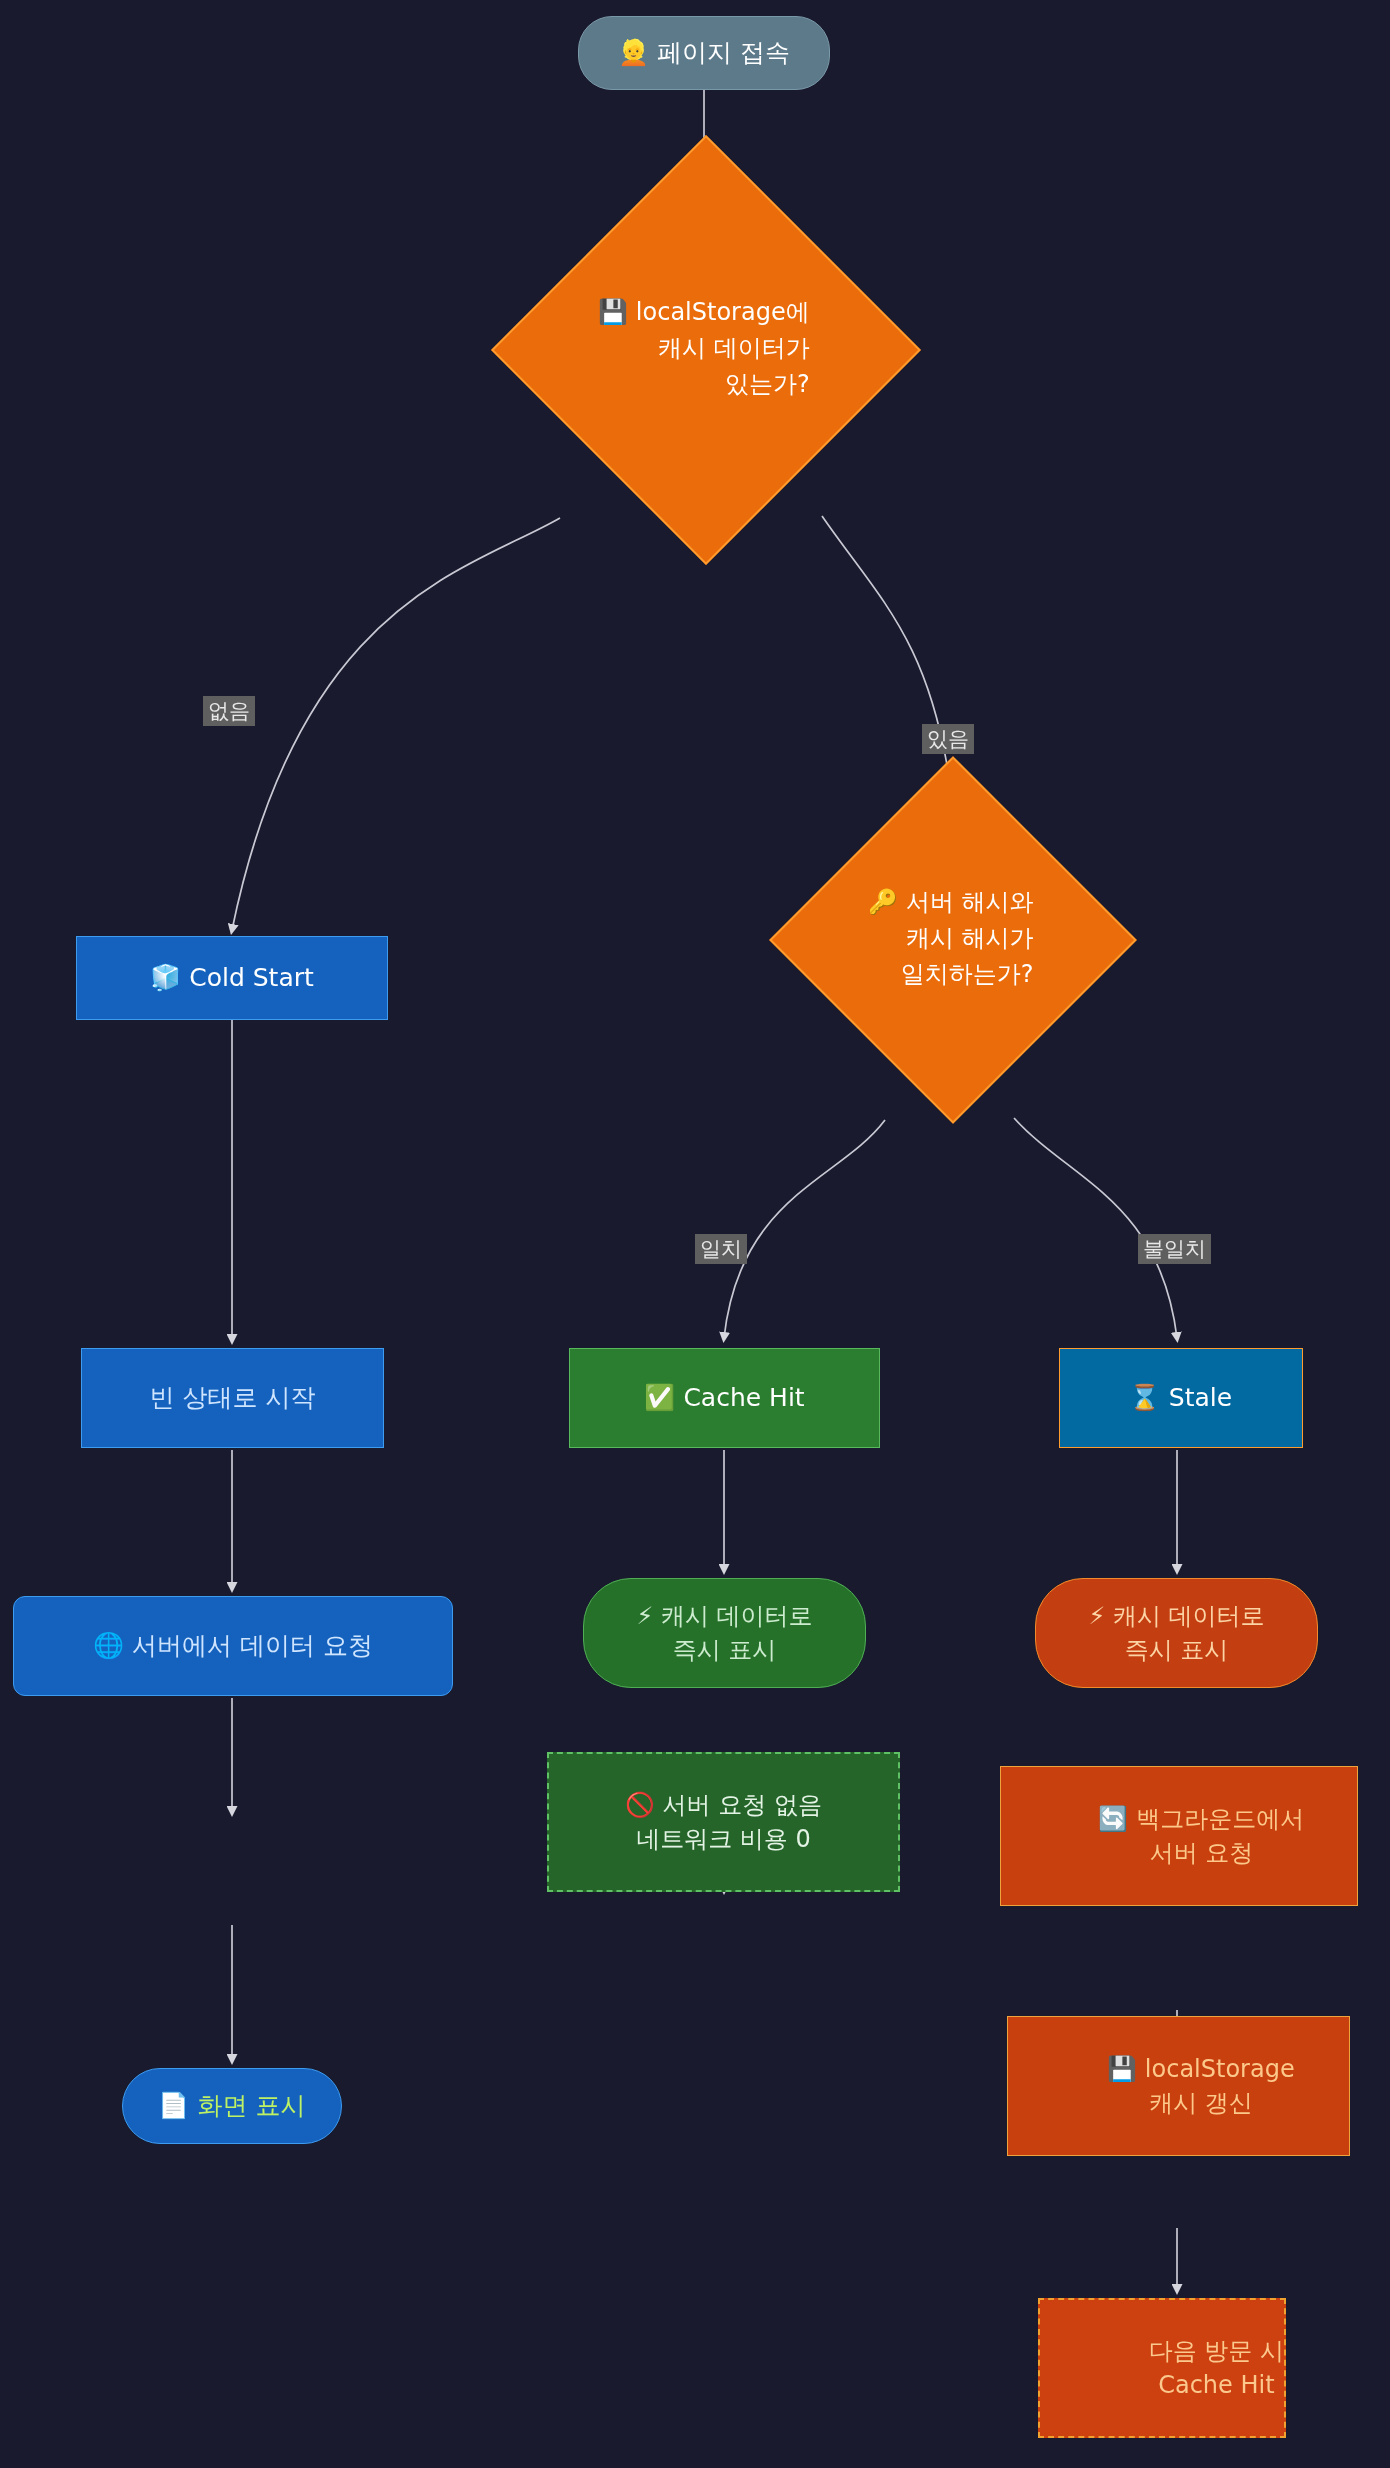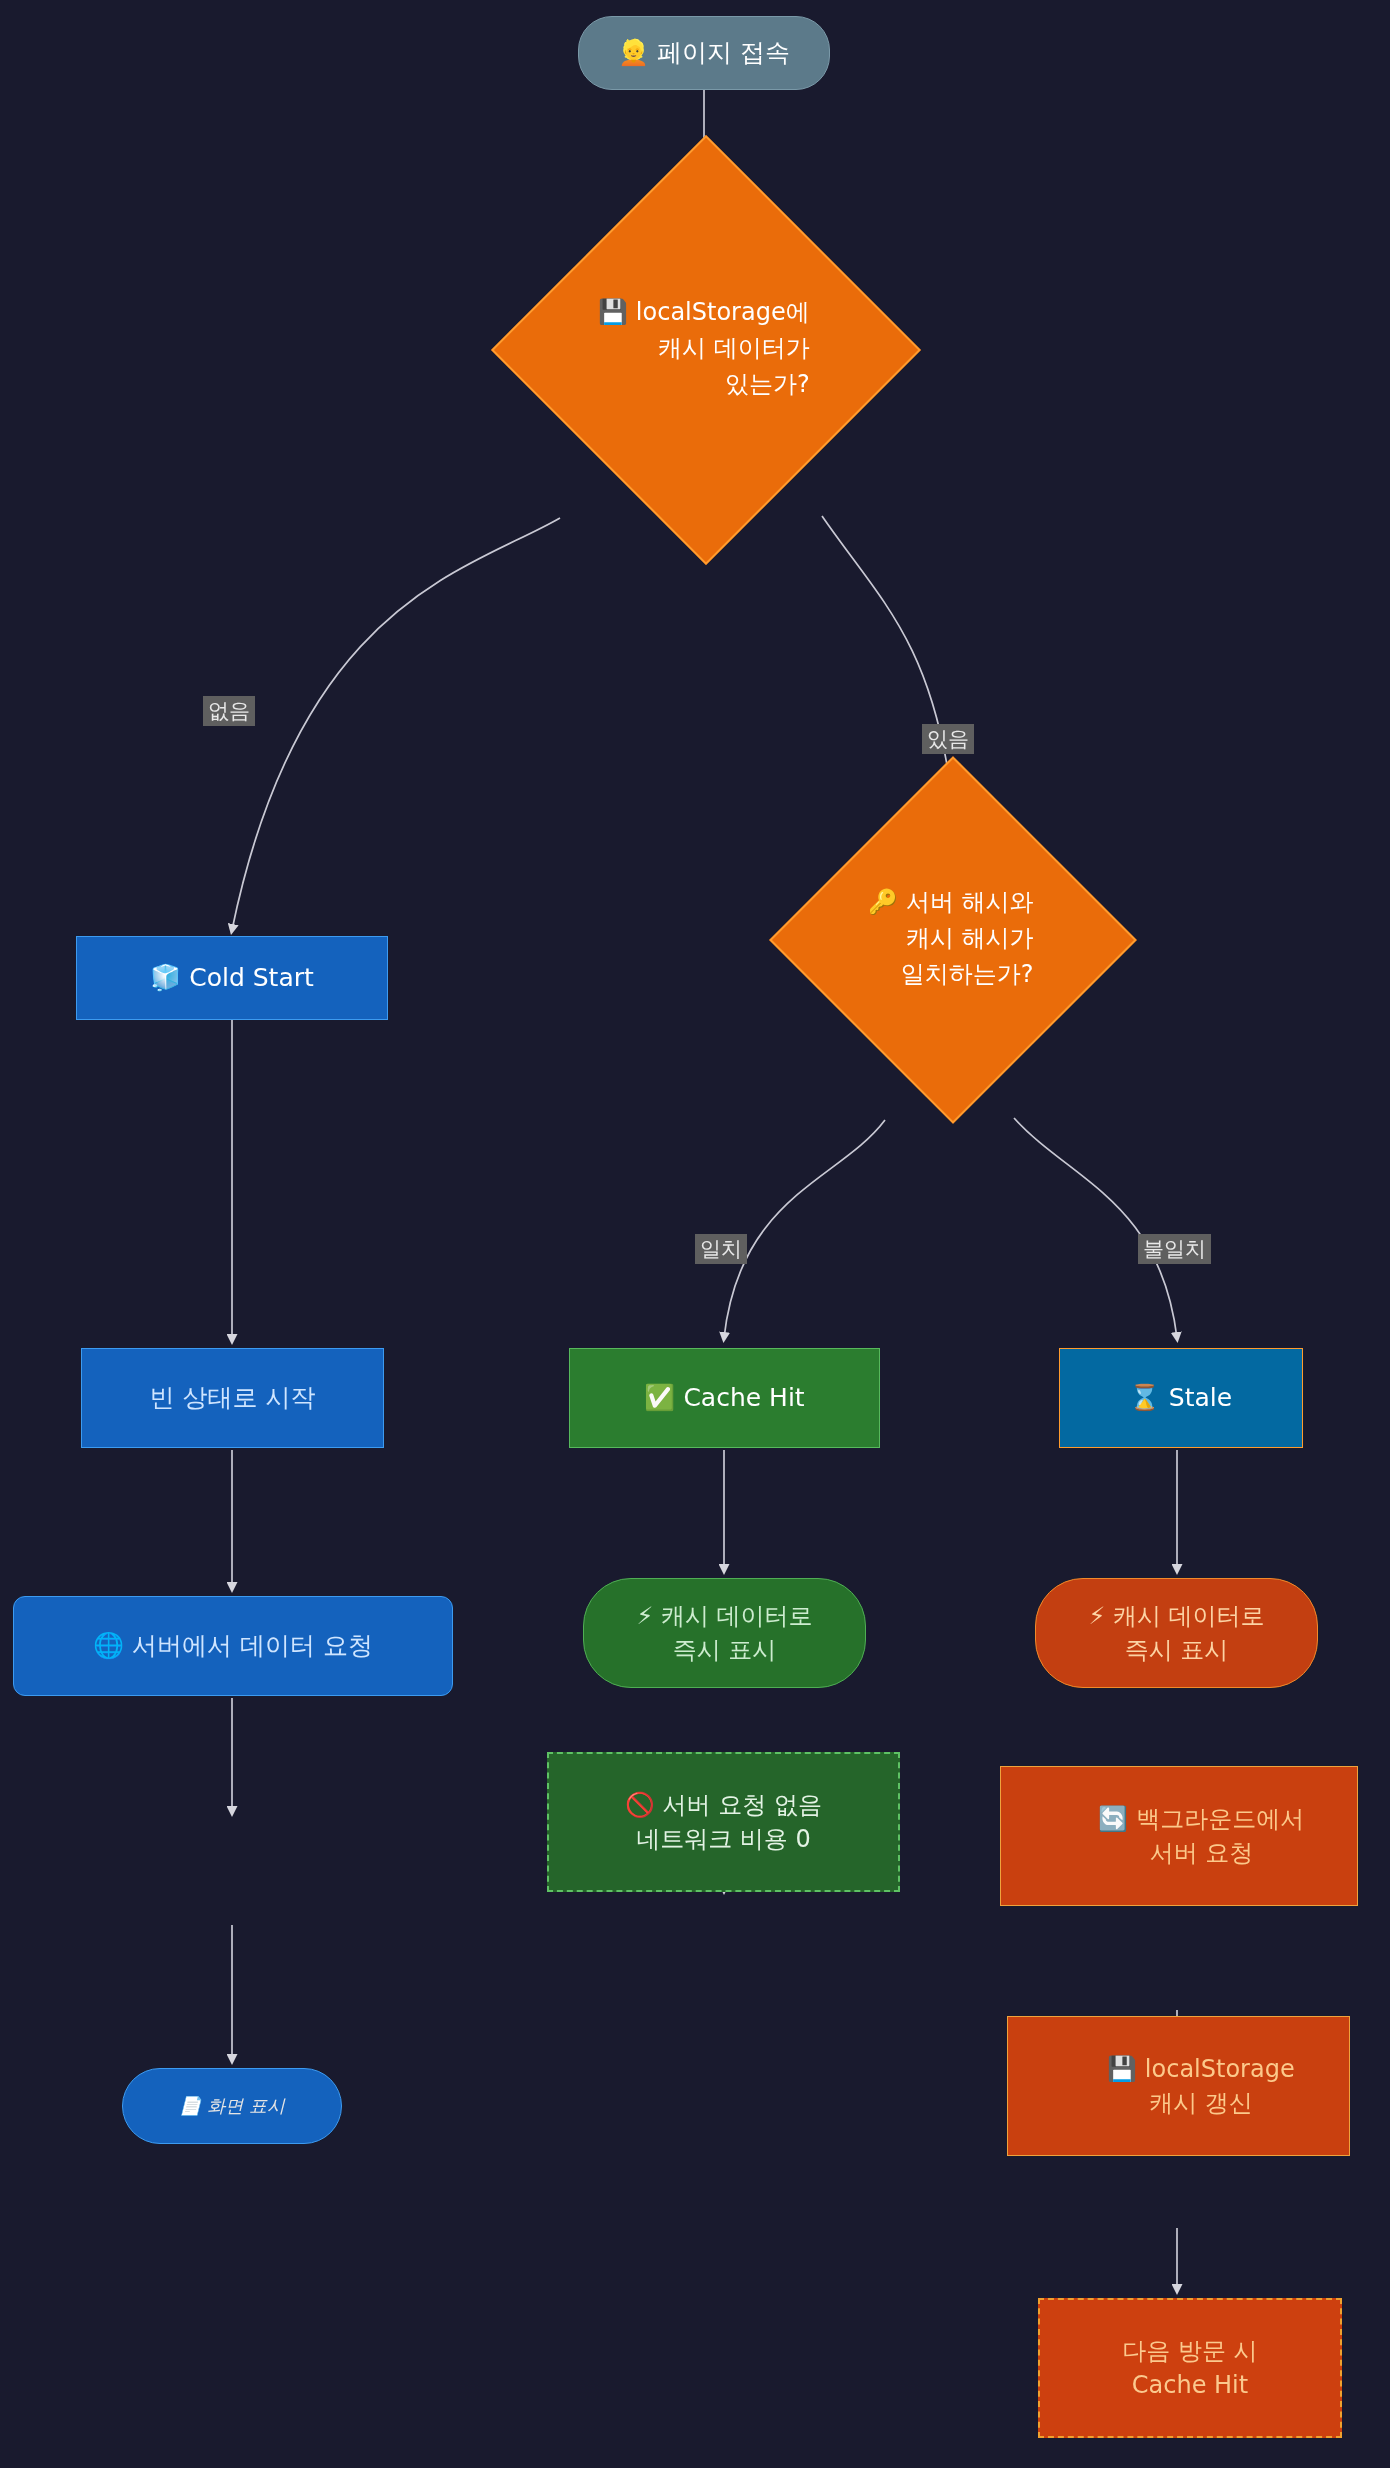--- a/index.html
+++ b/index.html
@@ -24,22 +24,22 @@
      background:#ea6c0a;border:2px solid #ff9c2e;
      transform:rotate(45deg);}
   .diamond .txt{position:absolute;left:0;top:0;width:100%;height:100%;
      display:flex;align-items:center;justify-content:center;text-align:right;
      color:#ffffff;font-size:24px;line-height:1.5;white-space:pre-line;z-index:3;}
 
   
   .n-blue{background:#1462bd;border:1.8px solid #3d9bf0;color:#cfe5ff;
           font-size:25px;}
   .n-blue-strong{color:#ffffff;}
-  .n-blue-pill{background:#1462bd;border:1.8px solid #3d9bf0;color:#e5e5e5;
-          font-size:18px;border-radius:40px;font-style:italic;}
+  .n-blue-pill{background:#1462bd;border:1.8px solid #3d9bf0;color:#bef264;
+          font-size:25px;border-radius:40px;}
 
   
   .n-green{background:#2b7d2f;border:1.8px solid #57b95c;color:#ffffff;font-size:25px;}
   .n-green-pill{background:#26712a;border:1.8px solid #4fae54;color:#cdeccf;
           font-size:24px;border-radius:48px;}
   .n-green-dash{background:#25652a;border:2px dashed #5ec264;color:#e3f3e4;font-size:24px;}
 
   
   .n-orange{background:#0369a1;border:1.8px solid #ff9c2e;color:#ffffff;font-size:25px;}
   .n-red-pill{background:#c33f11;border:1.8px solid #f08a2a;color:#fcd3a4;
@@ -155,18 +155,18 @@
   <div class="node n-red" style="left:1000px;top:1766px;width:358px;height:140px;">
     <span class="lbl">🔄 백그라운드에서
 서버 요청</span>
   </div>
 
   <div class="node n-red" style="left:1007px;top:2016px;width:343px;height:140px;">
     <span class="lbl">💾 localStorage
 캐시 갱신</span>
   </div>
 
-  <div class="node n-red-dash" style="left:1038px;top:2298px;width:304px;height:140px;">
+  <div class="node n-red-dash" style="left:1038px;top:2298px;width:248px;height:140px;justify-content:flex-end;">
     <span class="lbl">다음 방문 시
 Cache Hit</span>
   </div>
 
 </div>
 
 </body></html>

